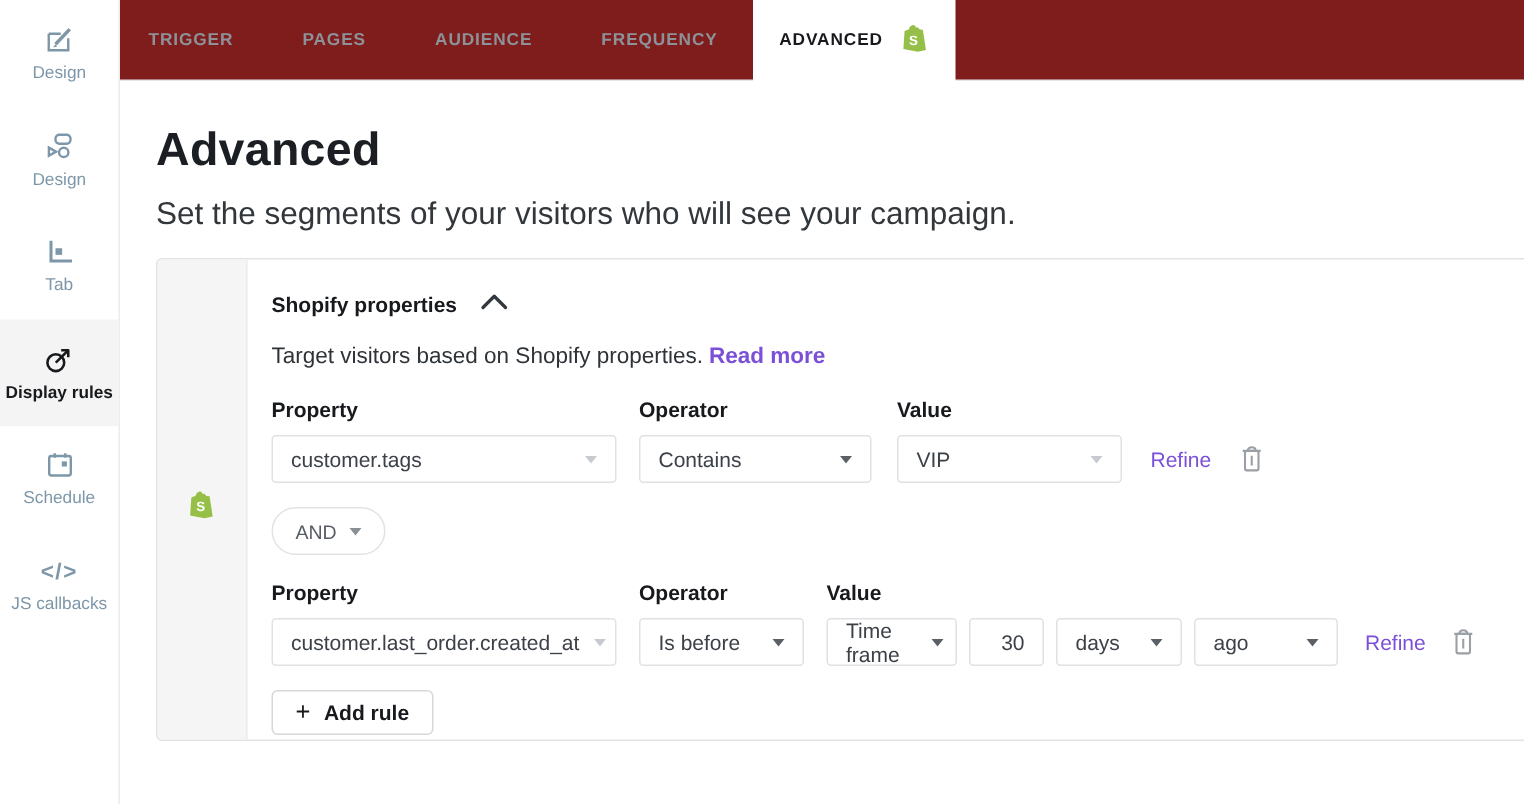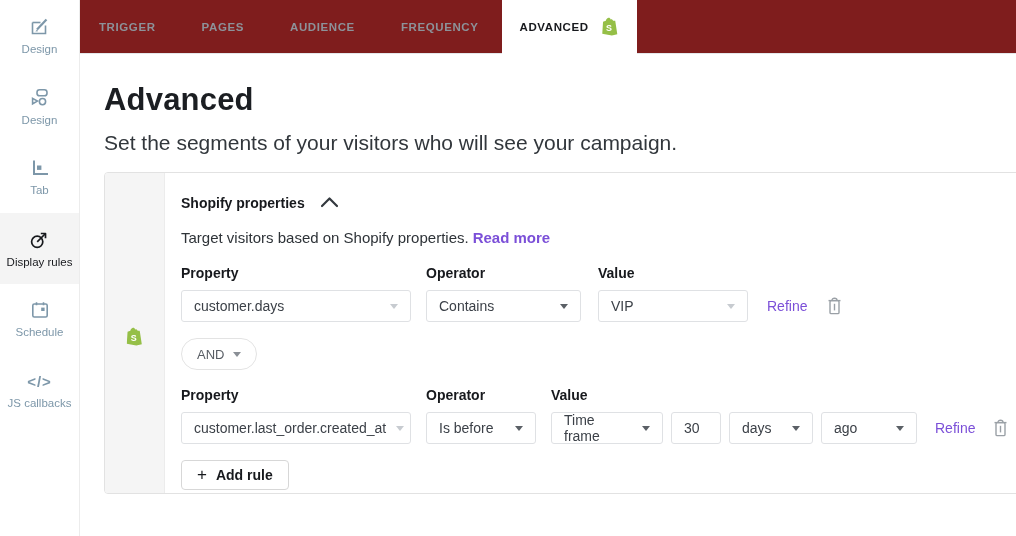--- a/index.html
+++ b/index.html
@@ -15,21 +15,21 @@
   .sidebar {
     position: absolute; left: 0; top: 0; width: 80px; height: 536px;
     background: #fff; border-right: 1px solid #ececec; z-index: 3;
   }
   .side-item {
     height: 71px; display: flex; flex-direction: column;
     align-items: center; justify-content: center; gap: 7px;
     color: #7d97a9; font-size: 11.5px; cursor: pointer; text-align: center;
   }
   .side-item .lbl { line-height: 1; }
-  .side-item.active { background: #f4f4f4; color: #17191d; font-weight: 400; }
+  .side-item.active { background: #f4f4f4; color: #17191d; font-weight: 700; }
   .side-item svg { display: block; }
   .js-glyph { font-size: 15px; font-weight: 700; letter-spacing: 1px; height: 20px; display:flex; align-items:center; }
 
   
   .tabbar {
     position: absolute; left: 80px; top: 0; width: 936px; height: 54px;
     background: #7f1d1d; display: flex; align-items: stretch;
     border-bottom: 1px solid #e4e7ea; z-index: 2;
   }
   .tab {
@@ -76,22 +76,22 @@
     display: flex; align-items: center; justify-content: space-between;
     padding: 0 12px; font-size: 14px; color: #3c4148; cursor: pointer;
   }
   .txt { cursor: text; }
   input.txt { width: 50px; padding: 0 12px; outline: none; font-family: inherit; }
   .chev { width: 0; height: 0; border-left: 4.5px solid transparent; border-right: 4.5px solid transparent; border-top: 5.5px solid #5b6066; margin-left: 10px; flex-shrink: 0; }
   .chev.light { border-top-color: #c7cbd0; }
 
   .w-prop { width: 230px; } .mr15 { margin-right: 15px; } .mr17 { margin-right: 17px; }
   .w-op1 { width: 155px; } .w-val1 { width: 150px; }
-  .w-op2 { width: 110px; } .w-mode { width: 112px; gap: 11px; } .w-unit { width: 84px; margin-left: 8px; text-align: center; } .w-qual { width: 96px; margin-left: 8px; }
-  input.txt { margin-left: 8px; }
+  .w-op2 { width: 110px; } .w-mode { width: 87px; gap: 11px; } .w-unit { width: 84px; margin-left: 8px; text-align: center; } .w-qual { width: 96px; margin-left: 8px; }
+  input.txt { margin-left: 8px; text-align: right; }
   .value-fields { display: flex; align-items: center; }
 
   .row-actions { display: flex; align-items: center; height: 32px; margin-left: 19px; gap: 20px; }
   .refine { color: #7b4fd8; font-size: 14px; font-weight: 500; text-decoration: none; cursor: pointer; }
   .trash { cursor: pointer; display: flex; align-items: center; }
 
   .and-pill {
     margin-top: 16px; display: inline-flex; align-items: center; gap: 9px;
     height: 32px; padding: 0 15px; border: 1px solid #e3e3e3; border-radius: 16px;
     font-size: 13px; color: #585d64; background: #fff; cursor: pointer;
@@ -217,21 +217,21 @@
     </div>
 
     <div class="section-desc">
       <span>Target visitors based on Shopify properties.</span><a class="read-more">Read more</a>
     </div>
 
     <div class="rule-row">
       <div class="fgroup w-prop mr15">
         <span class="flabel">Property</span>
         <div class="select">
-          <span>customer.days</span>
+          <span>customer.tags</span>
           <span class="chev light"></span>
         </div>
       </div>
       <div class="fgroup w-op1 mr17">
         <span class="flabel">Operator</span>
         <div class="select">
           <span>Contains</span>
           <span class="chev"></span>
         </div>
       </div>

